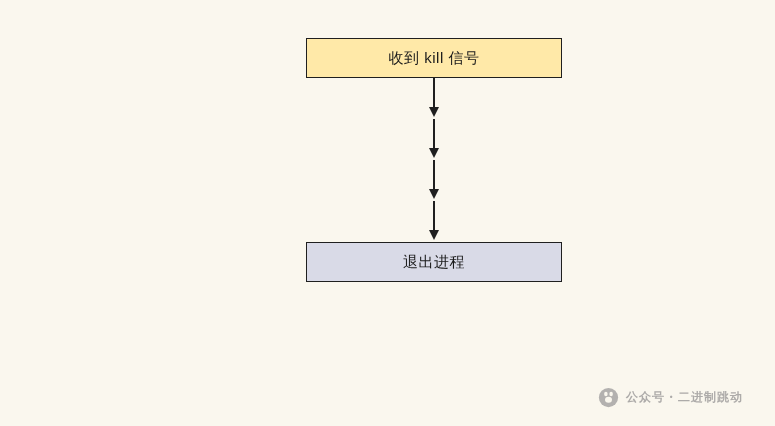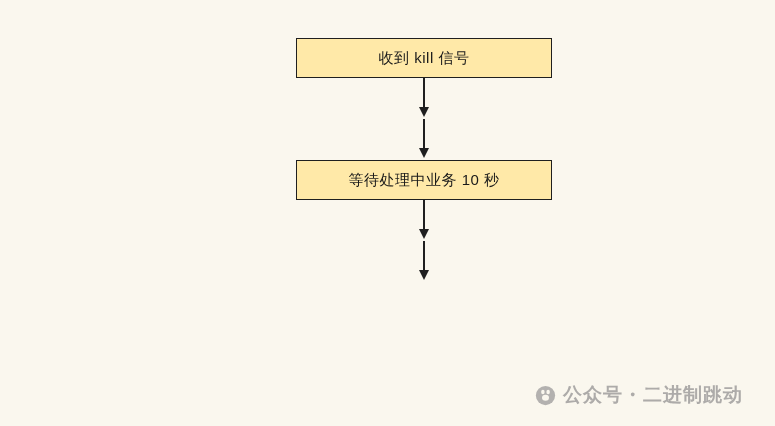--- a/index.html
+++ b/index.html
@@ -9,21 +9,21 @@
   body {
     width: 775px;
     height: 426px;
     background: var(--background, #FAF7EE);
     font-family: "Liberation Sans", "DejaVu Sans", sans-serif;
     position: relative;
     overflow: hidden;
   }
   .flow {
     position: absolute;
-    left: 296px;
+    left: 306px;
     top: 38px;
     width: 256px;
     display: flex;
     flex-direction: column;
     align-items: center;
   }
   .node {
     width: 254px;
     height: 38px;
     border: 1px solid var(--border, #1f1f1f);
@@ -58,21 +58,21 @@
     margin-top: -1px;
   }
   .watermark {
     position: absolute;
     right: 32px;
     bottom: 18px;
     display: flex;
     align-items: center;
     gap: 7px;
     color: var(--watermark-color, #ADABA9);
-    font-size: 19px;
+    font-size: 12px;
     font-weight: bold;
     letter-spacing: 1px;
     user-select: none;
   }
   .wm-icon {
     width: 21px;
     height: 21px;
     display: inline-flex;
   }
 </style>
@@ -89,35 +89,35 @@
     <span class="line"></span>
     <span class="head"></span>
   </div>
 
 
   <div class="arrow">
     <span class="line"></span>
     <span class="head"></span>
   </div>
 
-  <div class="node process">
-    <span>等待处理中业务 10 秒</span>
-  </div>
 
   <div class="arrow">
     <span class="line"></span>
     <span class="head"></span>
   </div>
 
 
   <div class="arrow">
     <span class="line"></span>
     <span class="head"></span>
   </div>
 
+  <div class="node end">
+    <span>退出进程</span>
+  </div>
 
 </div>
 
 <div class="watermark">
   <span class="wm-icon">
     <svg viewBox="0 0 24 24" width="21" height="21" xmlns="http://www.w3.org/2000/svg">
       <circle cx="12" cy="12" r="11" fill="#B3B1AF"></circle>
       <ellipse cx="9" cy="8" rx="2" ry="2.6" fill="#FAF7EE"></ellipse>
       <ellipse cx="15" cy="8" rx="2" ry="2.6" fill="#FAF7EE"></ellipse>
       <ellipse cx="12" cy="14.5" rx="4" ry="3.4" fill="#FAF7EE"></ellipse>

